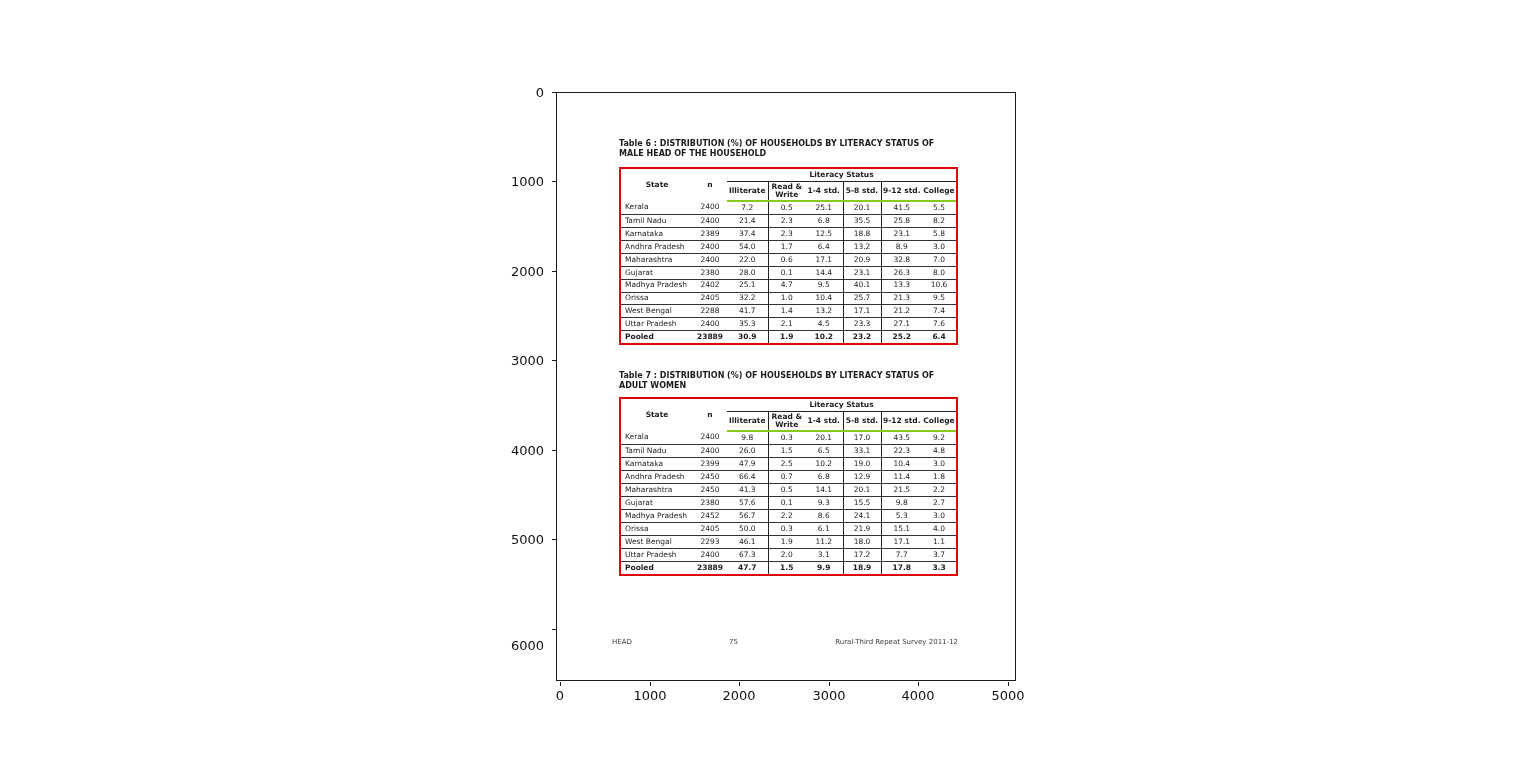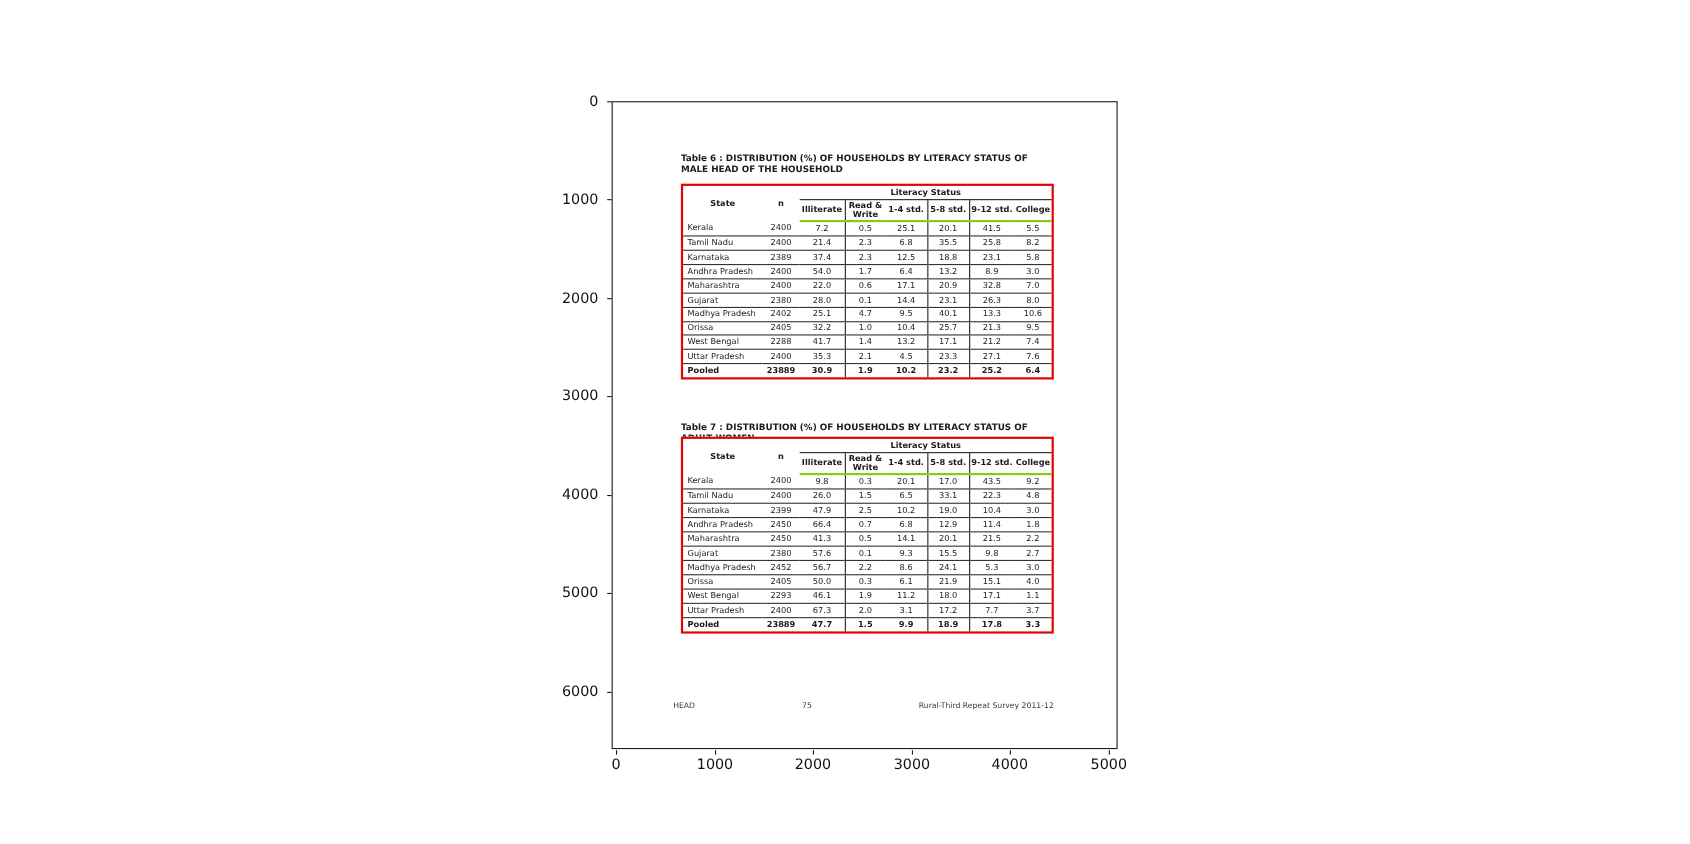--- a/index.html
+++ b/index.html
@@ -14,21 +14,21 @@
                  font-size:13px; color:#111; }
   .xtick-label { position:absolute; width:60px; text-align:center; top:688px;
                  font-size:13px; color:#111; }
   .ytick-mark { position:absolute; left:552px; width:4px; height:1px; background:#1a1a1a; }
   .xtick-mark { position:absolute; top:682px; width:1px; height:4px; background:#1a1a1a; }
 
   
   .doc-title { position:absolute; left:619px; width:339px; 
                font-size:8px; font-weight:bold; color:#1c1c1c; line-height:1.25; }
   .t6-title { top:139px; }
-  .t7-title { top:384px; }
+  .t7-title { top:371px; }
 
   .red-box { position:absolute; left:619px; width:339px; border:2px solid #dd0505;
              background:#fff; }
   .t6-box { top:167px; height:178px; }
   .t7-box { top:397px; height:179px; }
 
   table.lit { border-collapse:collapse; table-layout:fixed; width:100%; height:100%; }
   table.lit th, table.lit td { font-size:7.5px; color:#1c1c1c; text-align:center;
       vertical-align:middle; line-height:1.1; padding:0; font-weight:normal;
       overflow:hidden; white-space:normal; }
@@ -61,21 +61,21 @@
   <div class="ytick-mark" style="top:450px"></div>
   <div class="ytick-mark" style="top:539px"></div>
   <div class="ytick-mark" style="top:629px"></div>
 
   <div class="ytick-label" style="top:85px">0</div>
   <div class="ytick-label" style="top:174px">1000</div>
   <div class="ytick-label" style="top:264px">2000</div>
   <div class="ytick-label" style="top:353px">3000</div>
   <div class="ytick-label" style="top:443px">4000</div>
   <div class="ytick-label" style="top:532px">5000</div>
-  <div class="ytick-label" style="top:622px">6000</div>
+  <div class="ytick-label" style="top:638px">6000</div>
 
   <div class="xtick-mark" style="left:560px"></div>
   <div class="xtick-mark" style="left:650px"></div>
   <div class="xtick-mark" style="left:739px"></div>
   <div class="xtick-mark" style="left:829px"></div>
   <div class="xtick-mark" style="left:918px"></div>
   <div class="xtick-mark" style="left:1008px"></div>
 
   <div class="xtick-label" style="left:530px">0</div>
   <div class="xtick-label" style="left:620px">1000</div>

